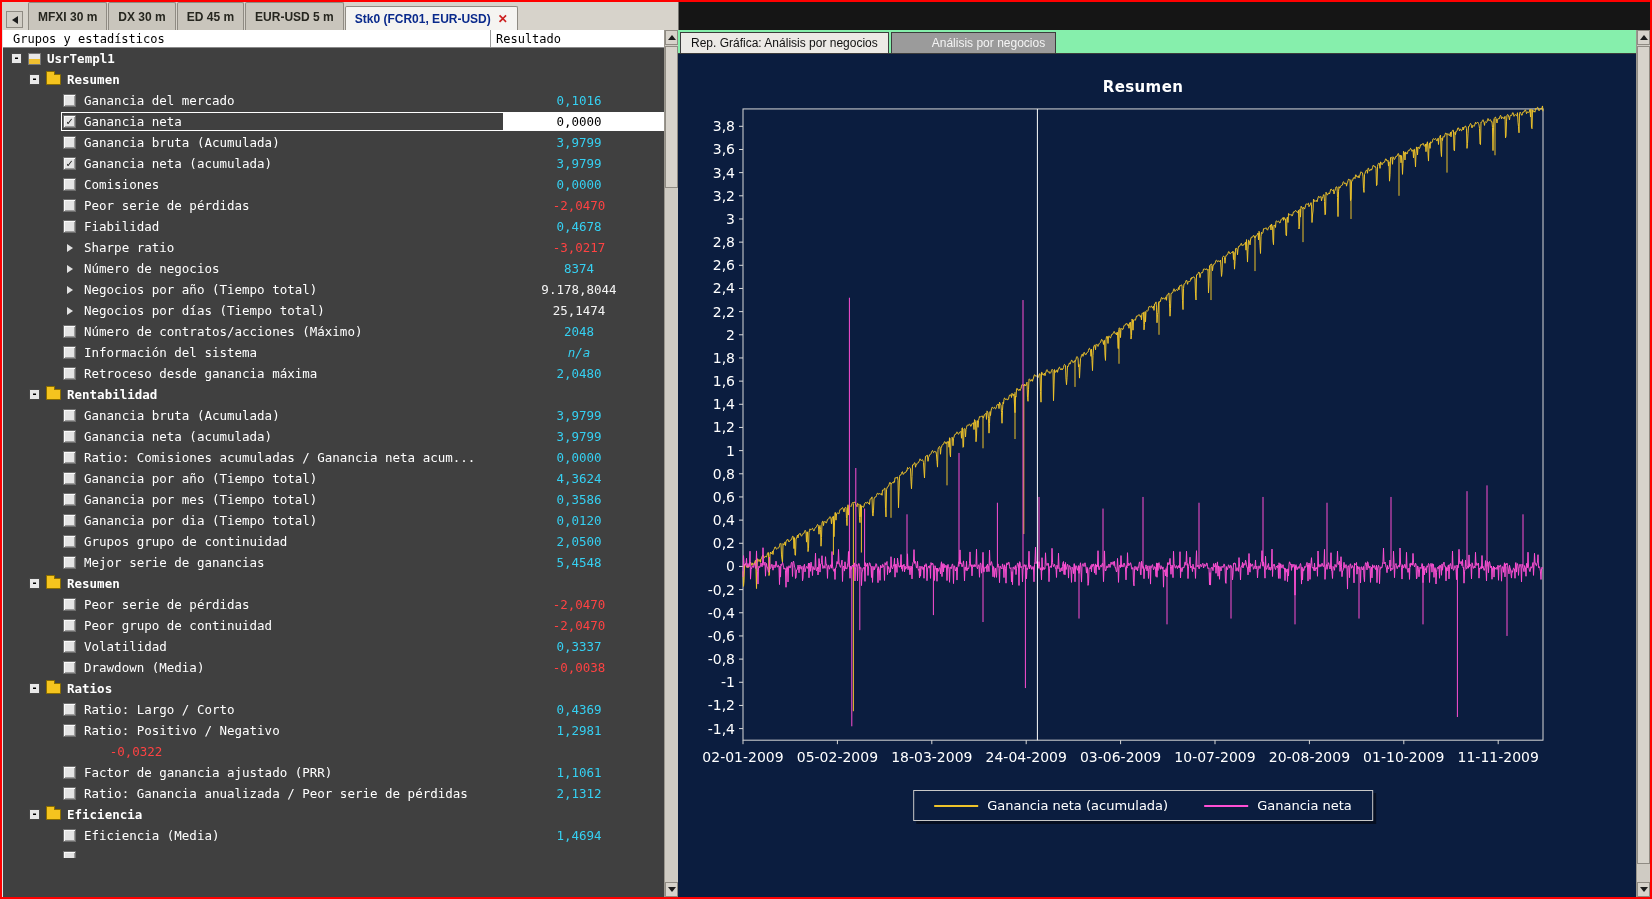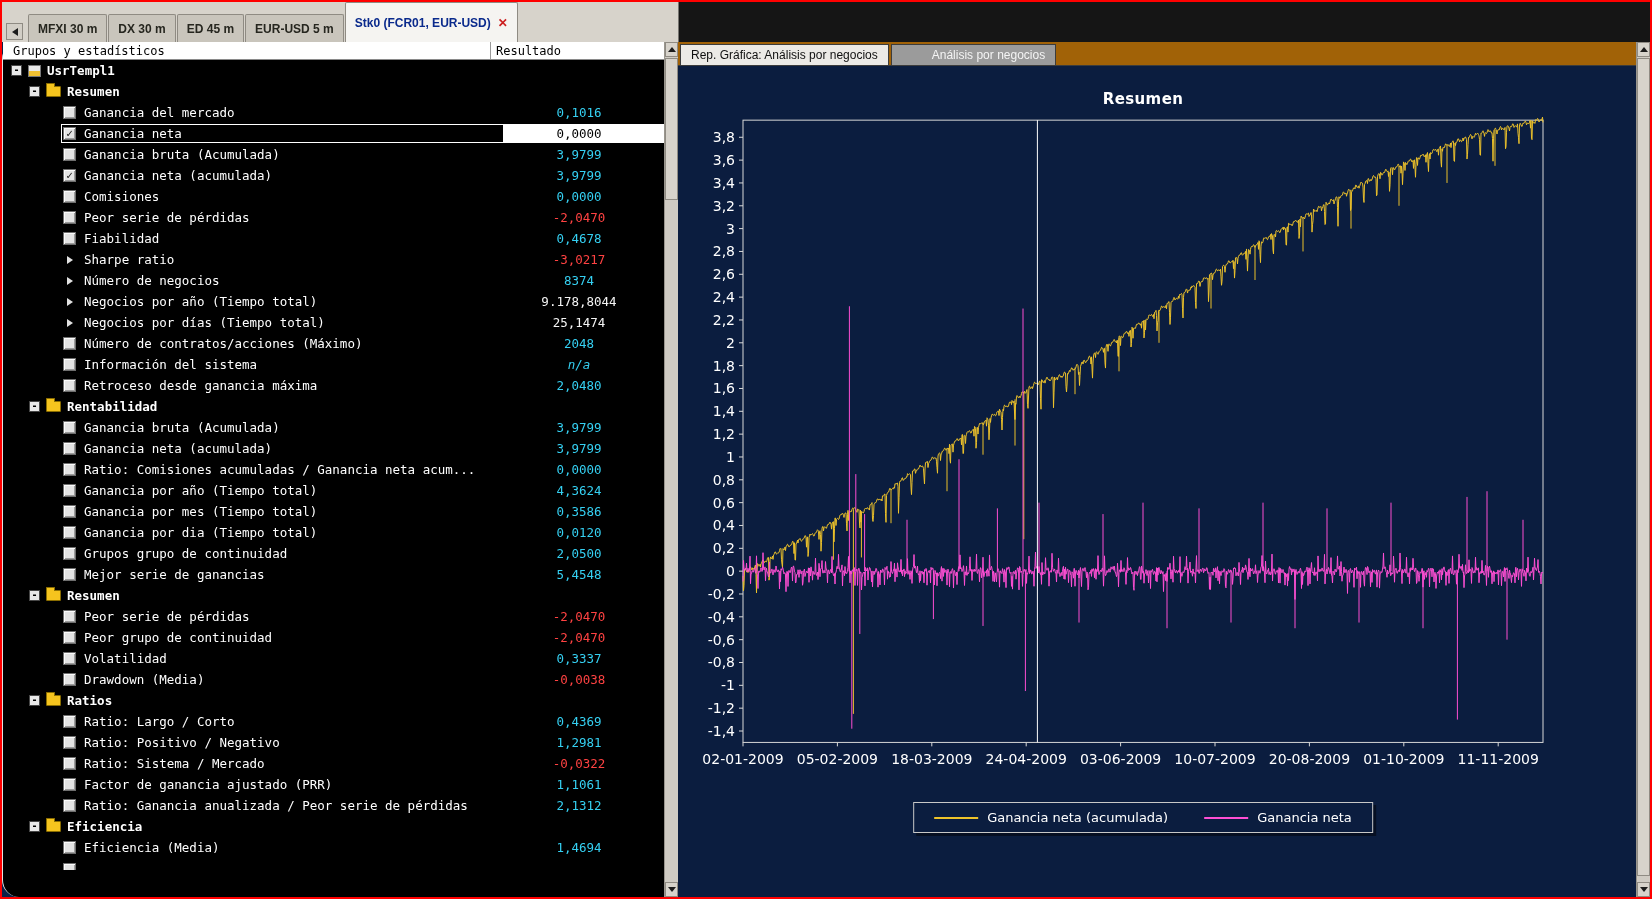--- a/index.html
+++ b/index.html
@@ -10,27 +10,27 @@
   
   .top-tabbar { flex:0 0 27px; display:flex; align-items:flex-end; padding-left:4px;
     background:linear-gradient(90deg,#d7d3cb 0,#d7d3cb 676px,#151515 677px,#151515 100%); }
   .tab-scroll-btn { width:17px; height:17px; margin:0 5px 2px 0; background:#d2cec6;
     border:1px solid #8f8b83; display:flex; align-items:center; justify-content:center; }
   .tri-left { width:0;height:0;border-top:4px solid transparent;border-bottom:4px solid transparent;border-right:6px solid #1c1c1c; }
   #doc-tabs { display:flex; align-items:flex-end; }
   .doc-tab { height:28px; padding:0 9px; display:flex; align-items:center; gap:7px;
     background:#c9c5bc; border:1px solid #8f8b83; border-bottom:none; border-radius:2px 2px 0 0;
     font:600 12px "Liberation Sans", sans-serif; color:#26261f; margin-right:1px; white-space:nowrap; }
-  .doc-tab.active { height:40px; background:#f5f4f1; color:#0a2a8c; font-weight:700; }
+  .doc-tab.active { height:24px; background:#f5f4f1; color:#0a2a8c; font-weight:700; }
   .tab-close { color:#cc1f1f; font-weight:700; font-size:12px; line-height:12px; }
 
   .main { flex:1; display:flex; min-height:0; }
 
   
-  .left-panel { flex:0 0 676px; width:676px; display:flex; background:#000000; border-left:1px solid #e4e4e4;border-radius:17px; }
+  .left-panel { flex:0 0 676px; width:676px; display:flex; background:#404040; border-left:1px solid #e4e4e4; }
   .lp-content { flex:1; display:flex; flex-direction:column; min-width:0; }
   .stats-header { flex:0 0 18px; background:#fff; color:#000; display:flex; align-items:center;
     font:12px "DejaVu Sans Mono", monospace; border-bottom:1px solid #8a8a8a; }
   .col-groups { width:488px; height:100%; display:flex; align-items:center; padding-left:10px; border-right:1px solid #9a9a9a; }
   .col-result { flex:1; padding-left:5px; }
 
   .tree { flex:1; overflow:hidden; font:12.5px "DejaVu Sans Mono", monospace; color:#fff; }
   .row { height:21px; display:flex; align-items:center; }
   .root-row { padding-left:8px; font-weight:bold; }
   .group-row { padding-left:26px; font-weight:bold; }
@@ -66,21 +66,21 @@
     display:flex; align-items:center; justify-content:center; }
   .tri-up { width:0;height:0;border-left:4px solid transparent;border-right:4px solid transparent;border-bottom:5px solid #1c1c1c; }
   .tri-down { width:0;height:0;border-left:4px solid transparent;border-right:4px solid transparent;border-top:5px solid #1c1c1c; }
   .sb-track { flex:1; position:relative; }
   .sb-thumb { position:absolute; left:0; width:100%; background:#d7d3cb; border:1px solid #8f8b83; }
   .thumb-left { top:1px; height:142px; }
   .thumb-right { top:1px; height:818px; }
 
   
   .right-panel { flex:1; min-width:0; display:flex; flex-direction:column; background:#0b1d3f; }
-  .chart-tabbar { flex:0 0 24px; background:#a16207; display:flex; align-items:flex-end; padding-left:2px; border-bottom:1px solid #3c3c3c;text-align:right; }
+  .chart-tabbar { flex:0 0 24px; background:#86efac; display:flex; align-items:flex-end; padding-left:2px; border-bottom:1px solid #3c3c3c;text-align:right; }
   .chart-tab { height:21px; padding:0 10px; display:flex; align-items:center; margin-right:2px; white-space:nowrap;
     font:12px "Liberation Sans", sans-serif; border:1px solid #3c3c3c; border-bottom:none; }
   .chart-tab.active { background:#eceae6; color:#101010; }
   .chart-tab.inactive { background:#9b9b9b; color:#f4f4f4;padding-left:40px; }
   .chart-area { flex:1; position:relative; background:#0b1d3f; }
   .chart-title { position:absolute; left:465px; top:24px; transform:translateX(-50%);
     font:bold 15px "DejaVu Sans", sans-serif; color:#fff; letter-spacing:.4px; }
   #chart-svg { position:absolute; inset:0; width:100%; height:100%; }
   .legend { position:absolute; left:465px; top:736px; transform:translateX(-50%);
     display:flex; align-items:center; gap:36px; padding:7px 20px;
@@ -350,24 +350,20 @@
               <span class="value cyan">0,4369</span>
             </div>
             <div class="row leaf">
               <div class="rowbox">
                 <span class="checkbox"></span>
                 <span class="lbl">Ratio: Positivo / Negativo</span>
               </div>
               <span class="value cyan">1,2981</span>
             </div>
             <div class="row leaf">
-              <div class="rowbox">
-                <span class="checkbox"></span>
-                <span class="lbl">Ratio: Sistema / Mercado</span>
-              </div>
               <span class="value red">-0,0322</span>
             </div>
             <div class="row leaf">
               <div class="rowbox">
                 <span class="checkbox"></span>
                 <span class="lbl">Factor de ganancia ajustado (PRR)</span>
               </div>
               <span class="value cyan">1,1061</span>
             </div>
             <div class="row leaf">

